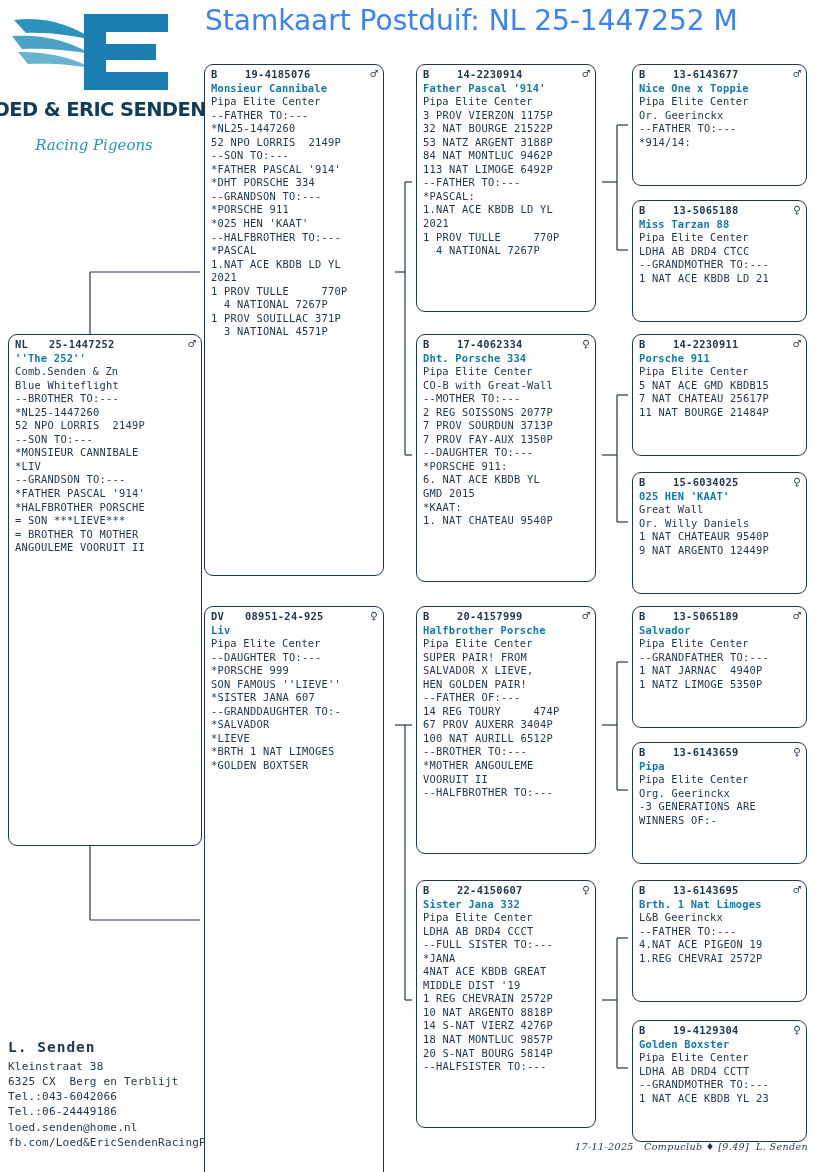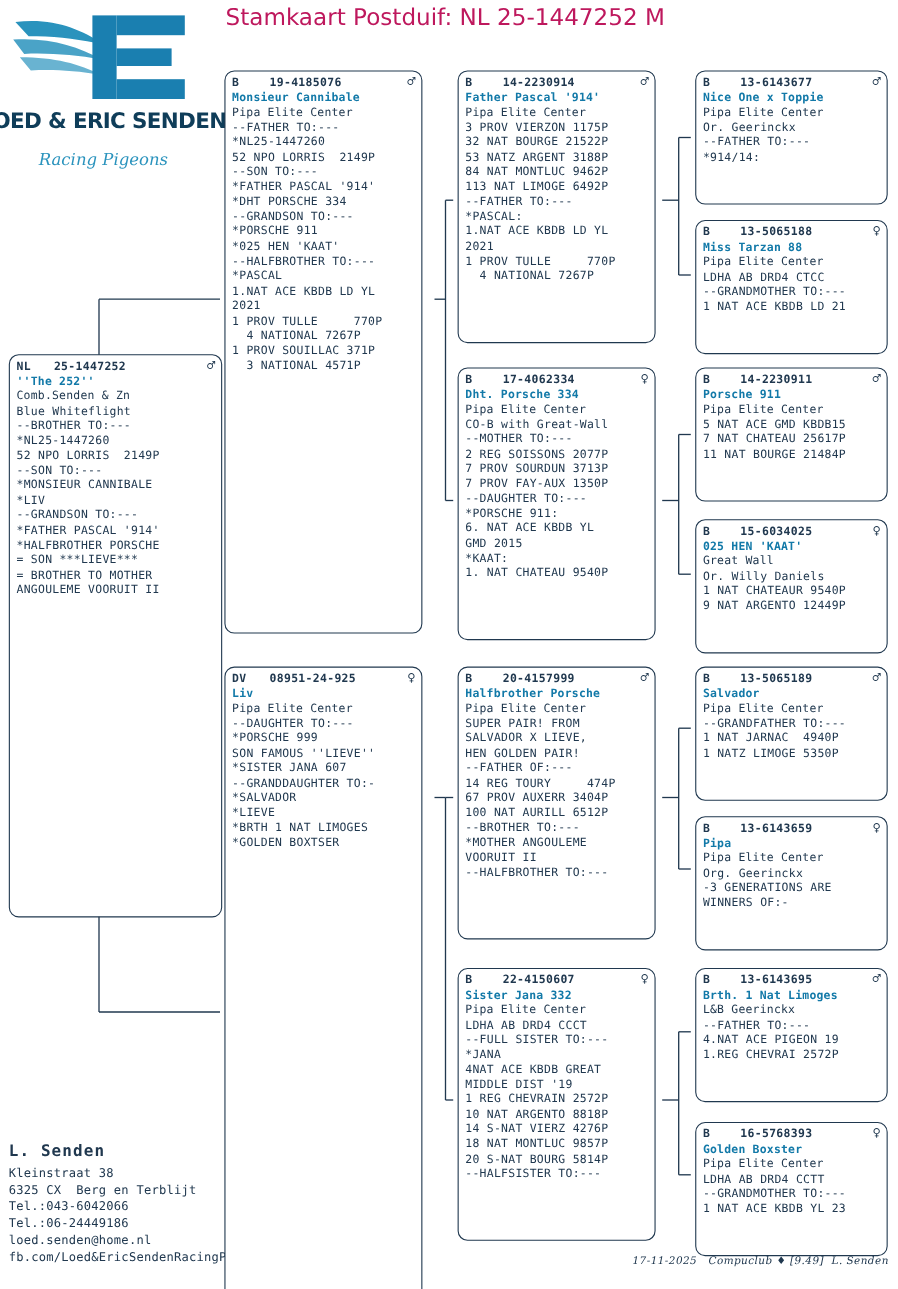--- a/index.html
+++ b/index.html
@@ -50,22 +50,22 @@
     font-size: 15px;
     color: #2a93bd;
     margin-top: 15px;
   }
 
   
   .title {
     position: absolute;
     left: 205px; top: 4px;
     font-family: "DejaVu Sans", sans-serif;
-    font-size: 21px;
-    color: #be185d;
+    font-size: 28px;
+    color: #3b82f6;
     white-space: nowrap;
     letter-spacing: 0px;
   }
 
   
   .lines {
     position: absolute;
     left: 0; top: 0;
     width: 816px; height: 1172px;
     pointer-events: none;
@@ -219,21 +219,21 @@
       <path d="M617 790 L628 790"></path>
       <path d="M602 725 L617 725"></path>
 
       <path d="M617 938 L617 1068"></path>
       <path d="M617 938 L628 938"></path>
       <path d="M617 1068 L628 1068"></path>
       <path d="M602 1000 L617 1000"></path>
     </g>
   </svg>
 
-  <div class="box" style="left:8px; top:322px; width:194px; height:512px;">
+  <div class="box" style="left:8px; top:334px; width:194px; height:512px;">
     <div class="box-inner">
       <div class="row-id">
         <span class="ctry">NL</span>
         <span class="ring">25-1447252</span>
         <span class="sex">♂</span>
       </div>
       <div class="name">''The 252''</div>
       <div class="owner">Comb.Senden &amp; Zn</div>
       <div class="line">Blue Whiteflight</div>
       <div class="line">--BROTHER TO:---</div>
@@ -495,21 +495,21 @@
       <div class="line">--FATHER TO:---</div>
       <div class="line">4.NAT ACE PIGEON 19</div>
       <div class="line">1.REG CHEVRAI 2572P</div>
     </div>
   </div>
 
   <div class="box" style="left:632px; top:1020px; width:175px; height:122px;">
     <div class="box-inner">
       <div class="row-id">
         <span class="ctry">B</span>
-        <span class="ring">16-5768393</span>
+        <span class="ring">19-4129304</span>
         <span class="sex">♀</span>
       </div>
       <div class="name">Golden Boxster</div>
       <div class="owner">Pipa Elite Center</div>
       <div class="line">LDHA AB DRD4 CCTT</div>
       <div class="line">--GRANDMOTHER TO:---</div>
       <div class="line">1 NAT ACE KBDB YL 23</div>
     </div>
   </div>
 

